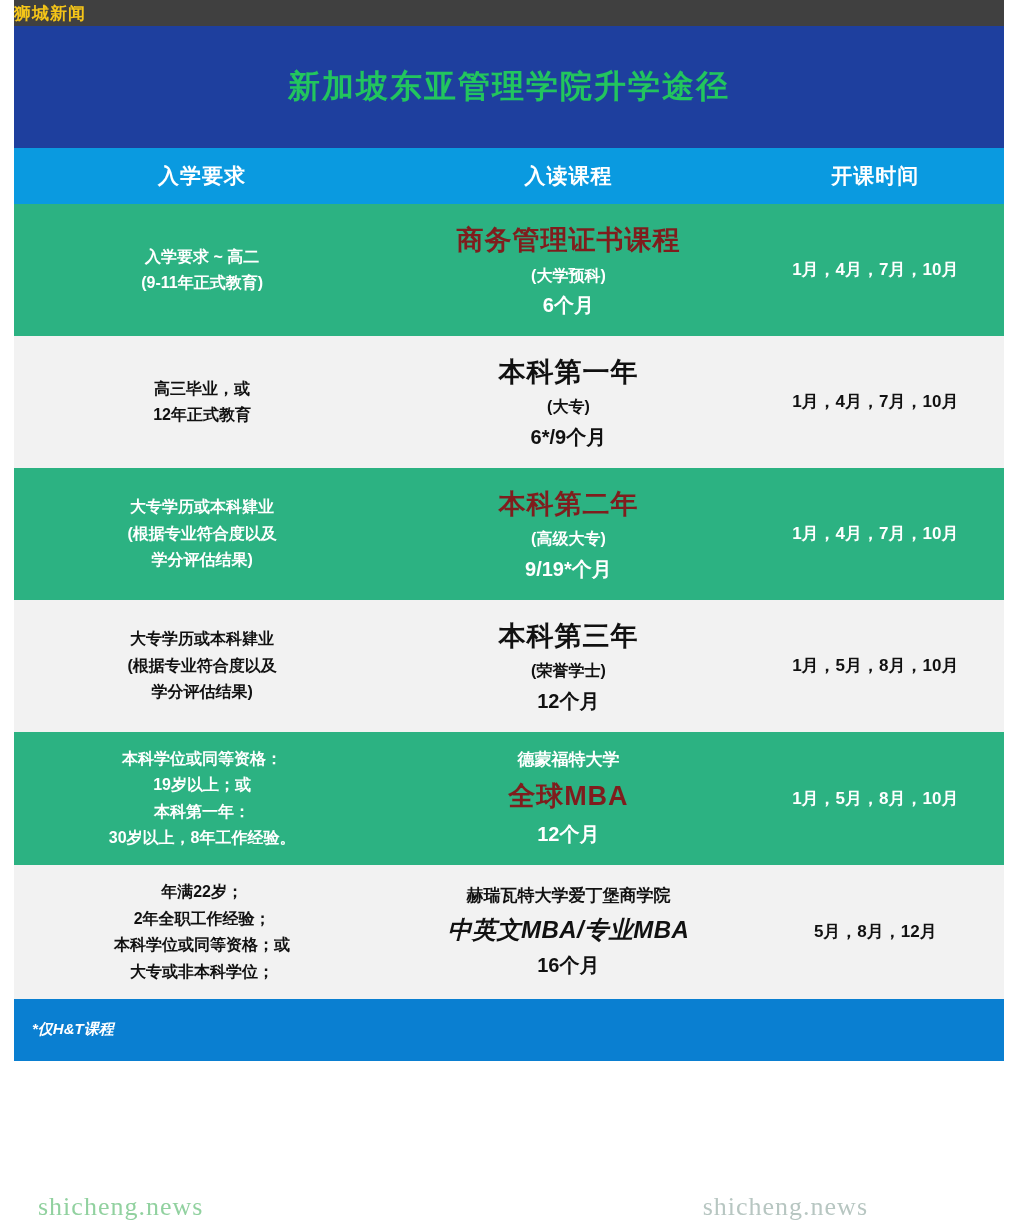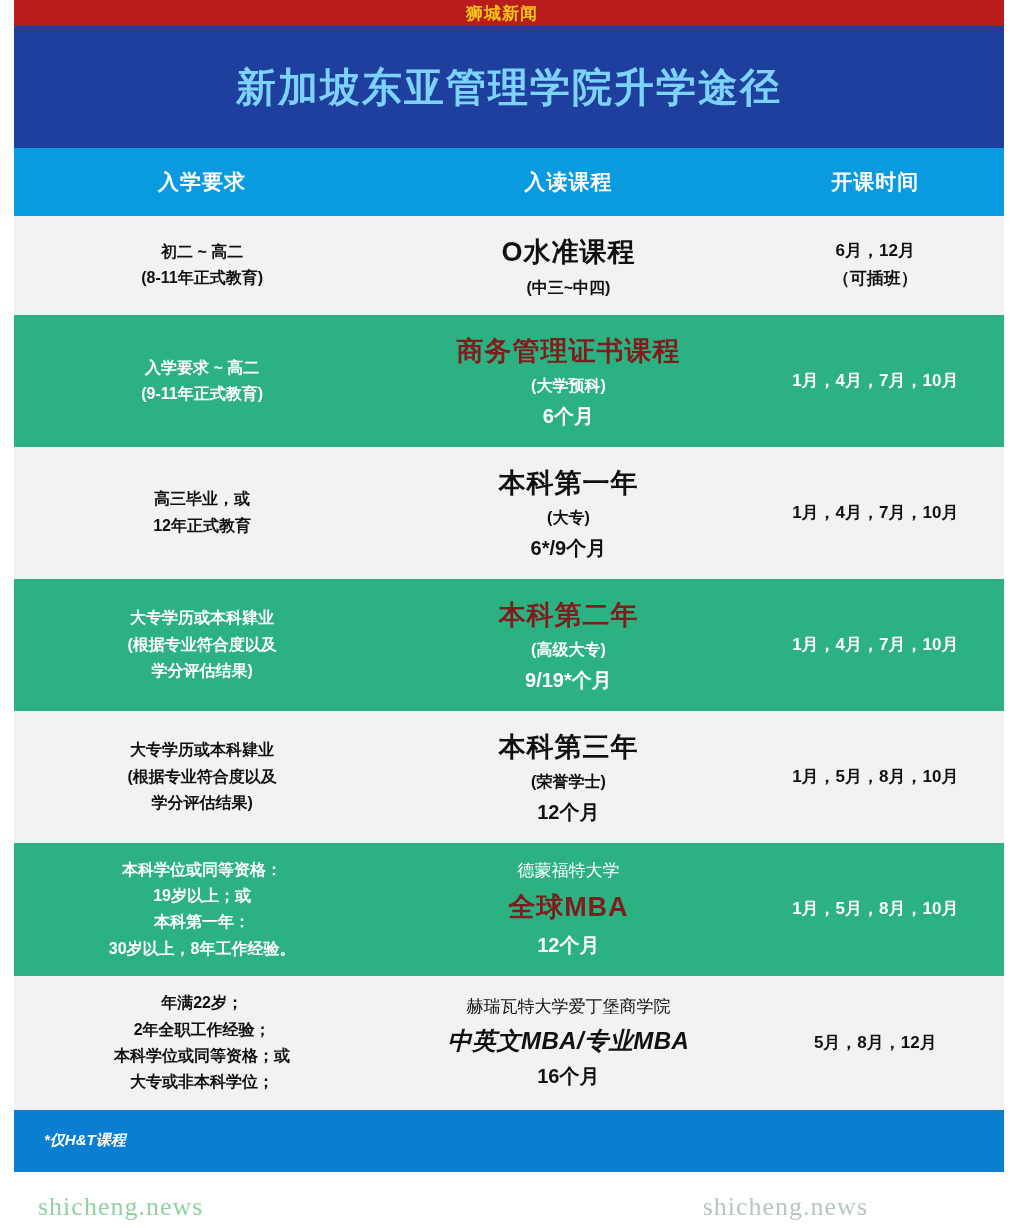--- a/index.html
+++ b/index.html
@@ -16,92 +16,92 @@
     height: 1228px;
     background: #ffffff;
     position: relative;
     padding: 0 14px;
   }
 
   
   .brand-bar {
     height: 26px;
     display: flex;
-    justify-content: center;
+    justify-content: flex-start;
     align-items: center;
     padding-right: 14px;
-    background: #b91c1c;
+    background: #404040;
   }
   .brand-logo {
     font-size: 17px;
     font-weight: bold;
     color: #f5c518;
     letter-spacing: 1px;
   }
 
   
   .title-banner {
     background: #1e3f9e;
     height: 122px;
     display: flex;
     align-items: center;
     justify-content: center;
   }
   .title-banner h1 {
-    color: #7dd3fc;
-    font-size: 40px;
+    color: #22c55e;
+    font-size: 32px;
     font-weight: bold;
     letter-spacing: 2px;
   }
 
   
   table.pathway {
     width: 100%;
     border-collapse: collapse;
     table-layout: fixed;
   }
   table.pathway col.c1 { width: 38%; }
   table.pathway col.c2 { width: 36%; }
   table.pathway col.c3 { width: 26%; }
 
   thead th {
     background: #0a9ae0;
     color: #ffffff;
     font-size: 21px;
     font-weight: bold;
-    height: 68px;
+    height: 56px;
     letter-spacing: 1px;
   }
 
   tbody td {
     text-align: center;
     vertical-align: middle;
     padding: 14px 8px;
   }
   tr.light td { background: #f2f2f2; color: #111111; }
   tr.green td { background: #2cb282; color: #ffffff; }
 
   .cell-line { line-height: 1.65; }
   .req { font-size: 16px; font-weight: bold; }
   .prog-main { font-size: 27px; font-weight: bold; letter-spacing: 1px; }
   .prog-main-sm { font-size: 24px; font-weight: bold; letter-spacing: 0.5px; font-style: italic; }
   .prog-sub { font-size: 16px; font-weight: bold; }
-  .prog-pre { font-size: 17px; font-weight: normal; text-align: center; }
+  .prog-pre { font-size: 17px; font-weight: bold; text-align: center; }
   .prog-dur { font-size: 20px; font-weight: bold; }
   .intake { font-size: 17px; font-weight: bold; }
 
   tr.green .prog-main, tr.green .prog-main-sm { color: #7f1d1d; }
 
   
   .footer {
     background: #0a7fd1;
     height: 62px;
     display: flex;
     align-items: center;
-    padding-left: 30px;
+    padding-left: 18px;
     position: relative;
   }
   .footnote {
     color: #ffffff;
     font-size: 15px;
     font-style: italic;
     font-weight: bold;
   }
   .watermark {
     position: absolute;
@@ -145,34 +145,20 @@
       </colgroup>
     <thead>
       <tr>
         <th>入学要求</th>
         <th>入读课程</th>
         <th>开课时间</th>
       </tr>
     </thead>
     <tbody>
 
-      <tr class="light">
-        <td>
-          <div class="cell-line req">初二 ~ 高二</div>
-          <div class="cell-line req">(8-11年正式教育)</div>
-        </td>
-        <td>
-          <div class="cell-line prog-main">O水准课程</div>
-          <div class="cell-line prog-sub">(中三~中四)</div>
-        </td>
-        <td>
-          <div class="cell-line intake">6月，12月</div>
-          <div class="cell-line intake">（可插班）</div>
-        </td>
-      </tr>
 
       <tr class="green">
         <td>
           <div class="cell-line req">入学要求 ~ 高二</div>
           <div class="cell-line req">(9-11年正式教育)</div>
         </td>
         <td>
           <div class="cell-line prog-main">商务管理证书课程</div>
           <div class="cell-line prog-sub">(大学预科)</div>
           <div class="cell-line prog-dur">6个月</div>

